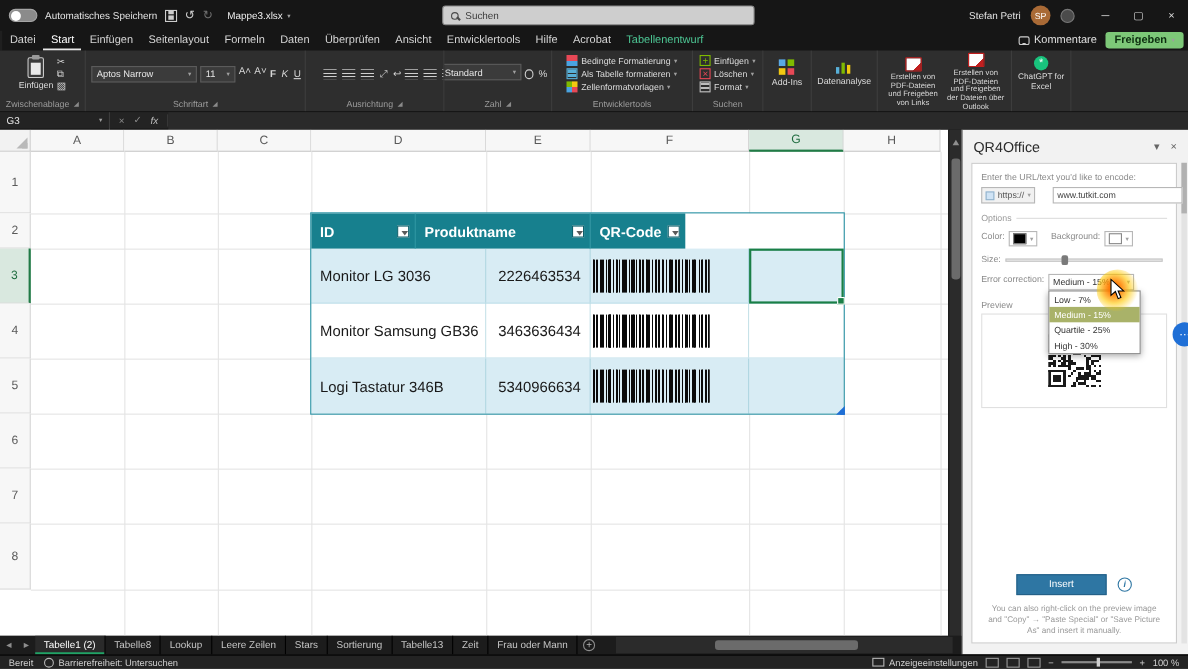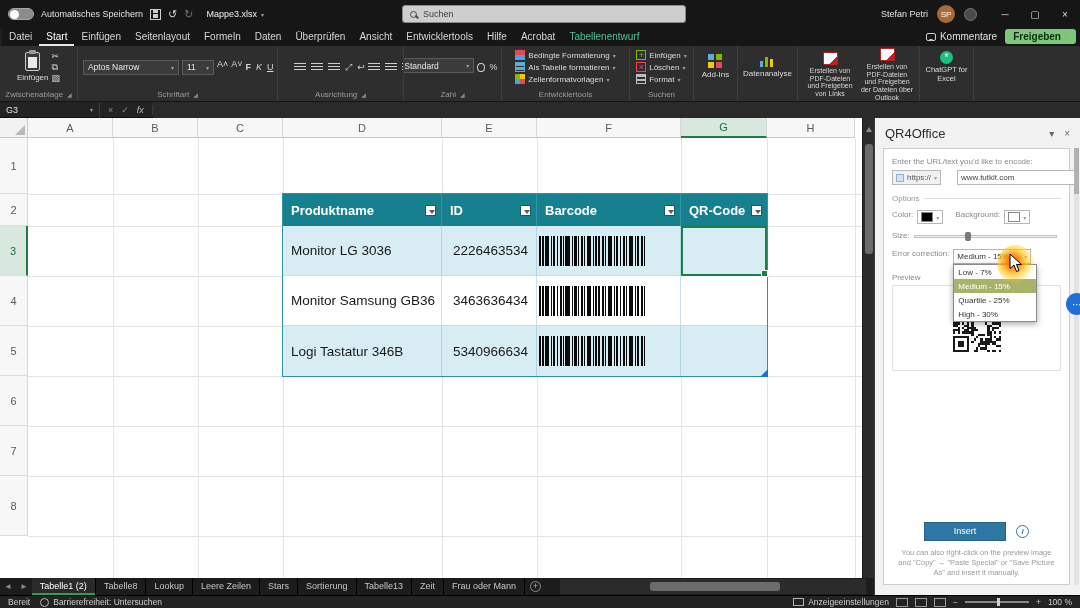--- a/index.html
+++ b/index.html
@@ -485,30 +485,26 @@
     <div class="hline" style="top:108px"></div>
   <div class="hline" style="top:158px"></div>
     <div class="hline" style="top:208px"></div>
   <div class="hline" style="top:258px"></div>
     <div class="hline" style="top:308px"></div>
   <div class="hline" style="top:358px"></div>
     <div class="hline" style="top:418px"></div>
 
   <div class="ptable">
     <div class="thead">
-      <div class="th" style="width:159px">
-          <span>Produktname</span>
-          <span class="fbtn"></span>
-        </div>
       <div class="th" style="width:95px">
           <span>ID</span>
           <span class="fbtn"></span>
         </div>
-      <div class="th" style="width:144px">
-          <span>Barcode</span>
+      <div class="th" style="width:159px">
+          <span>Produktname</span>
           <span class="fbtn"></span>
         </div>
       <div class="th" style="width:86px;border-right:none">
           <span>QR-Code</span>
           <span class="fbtn"></span>
         </div>
     </div>
     <div class="trow alt">
       <div class="td name" style="width:159px">Monitor LG 3036</div>
       <div class="td id" style="width:95px">2226463534</div>

